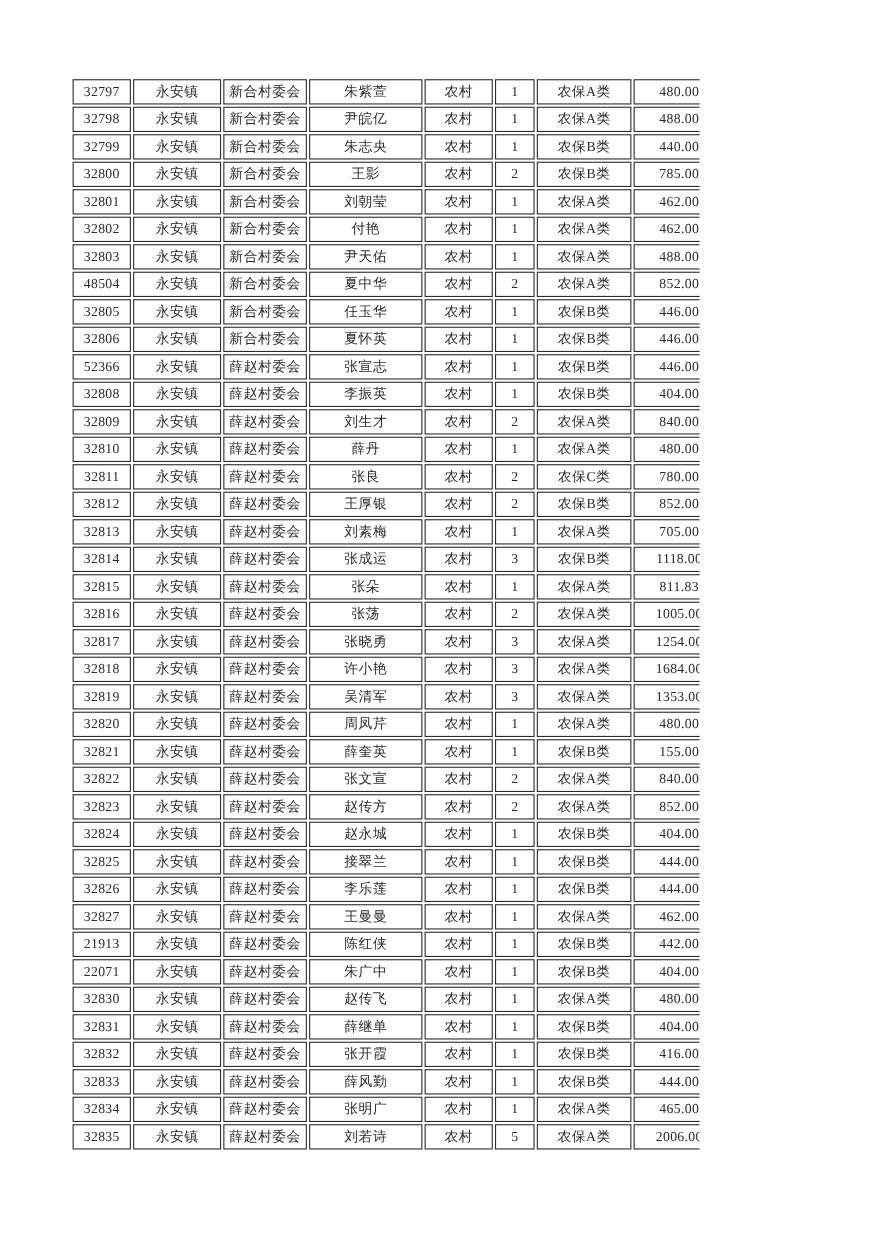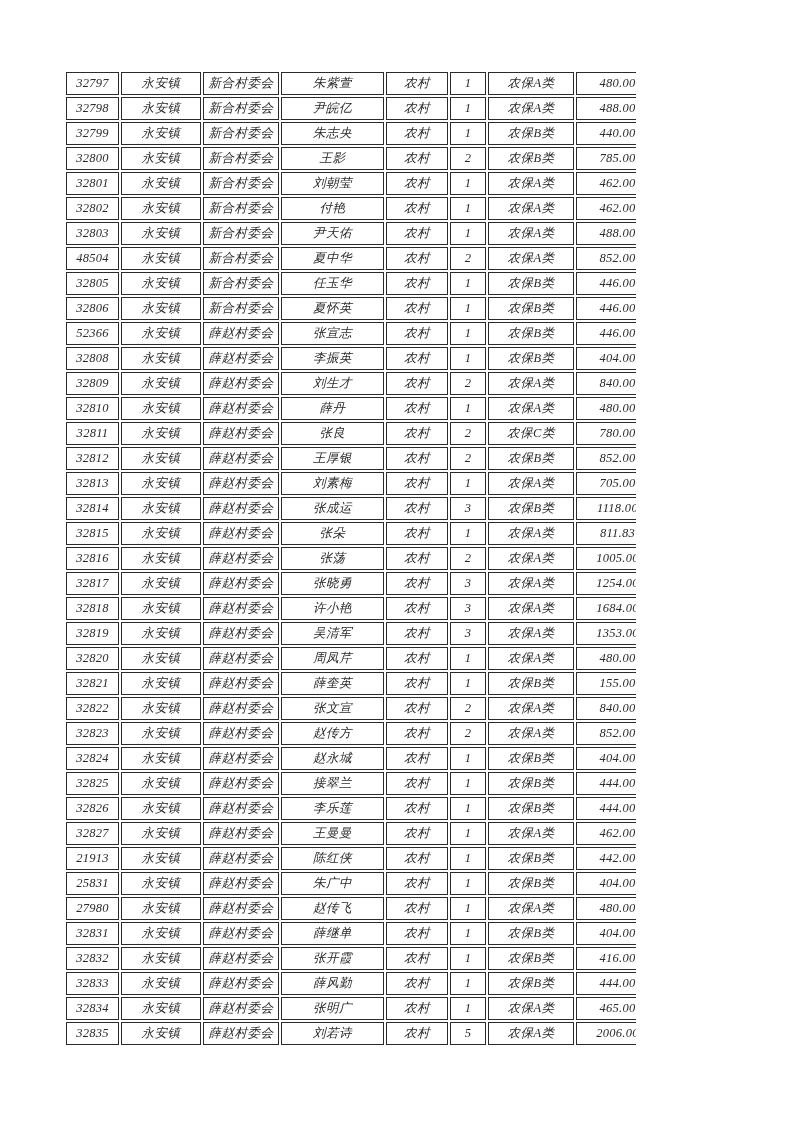--- a/index.html
+++ b/index.html
@@ -7,21 +7,20 @@
     padding: 0;
     background: #ffffff;
   }
   .page {
     position: relative;
     width: 636px;
     height: 1122px;
     background: #ffffff;
     overflow: hidden;
     font-family: "Liberation Serif", "DejaVu Serif", serif;
-    font-style: italic;
   }
   .roster-grid {
     position: absolute;
     left: 66px;
     top: 72px;
     display: grid;
     grid-template-columns: 53px 80px 76px 103px 62px 36px 86px 83px;
     grid-auto-rows: 23px;
     gap: 2px;
   }
@@ -297,29 +296,29 @@
       <div class="cell">农保A类</div>
       <div class="cell num">462.00</div>
       <div class="cell num">21913</div>
       <div class="cell">永安镇</div>
       <div class="cell">薛赵村委会</div>
       <div class="cell">陈红侠</div>
       <div class="cell">农村</div>
       <div class="cell num">1</div>
       <div class="cell">农保B类</div>
       <div class="cell num">442.00</div>
-      <div class="cell num">25831</div>
+      <div class="cell num">22071</div>
       <div class="cell">永安镇</div>
       <div class="cell">薛赵村委会</div>
       <div class="cell">朱广中</div>
       <div class="cell">农村</div>
       <div class="cell num">1</div>
       <div class="cell">农保B类</div>
       <div class="cell num">404.00</div>
-      <div class="cell num">27980</div>
+      <div class="cell num">32830</div>
       <div class="cell">永安镇</div>
       <div class="cell">薛赵村委会</div>
       <div class="cell">赵传飞</div>
       <div class="cell">农村</div>
       <div class="cell num">1</div>
       <div class="cell">农保A类</div>
       <div class="cell num">480.00</div>
       <div class="cell num">32831</div>
       <div class="cell">永安镇</div>
       <div class="cell">薛赵村委会</div>

